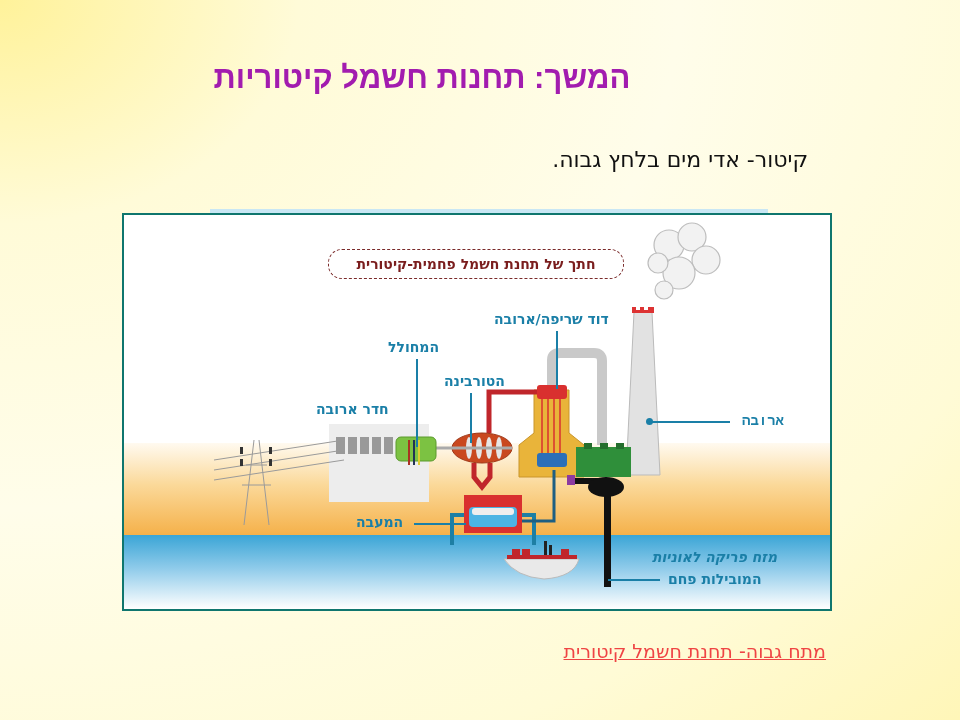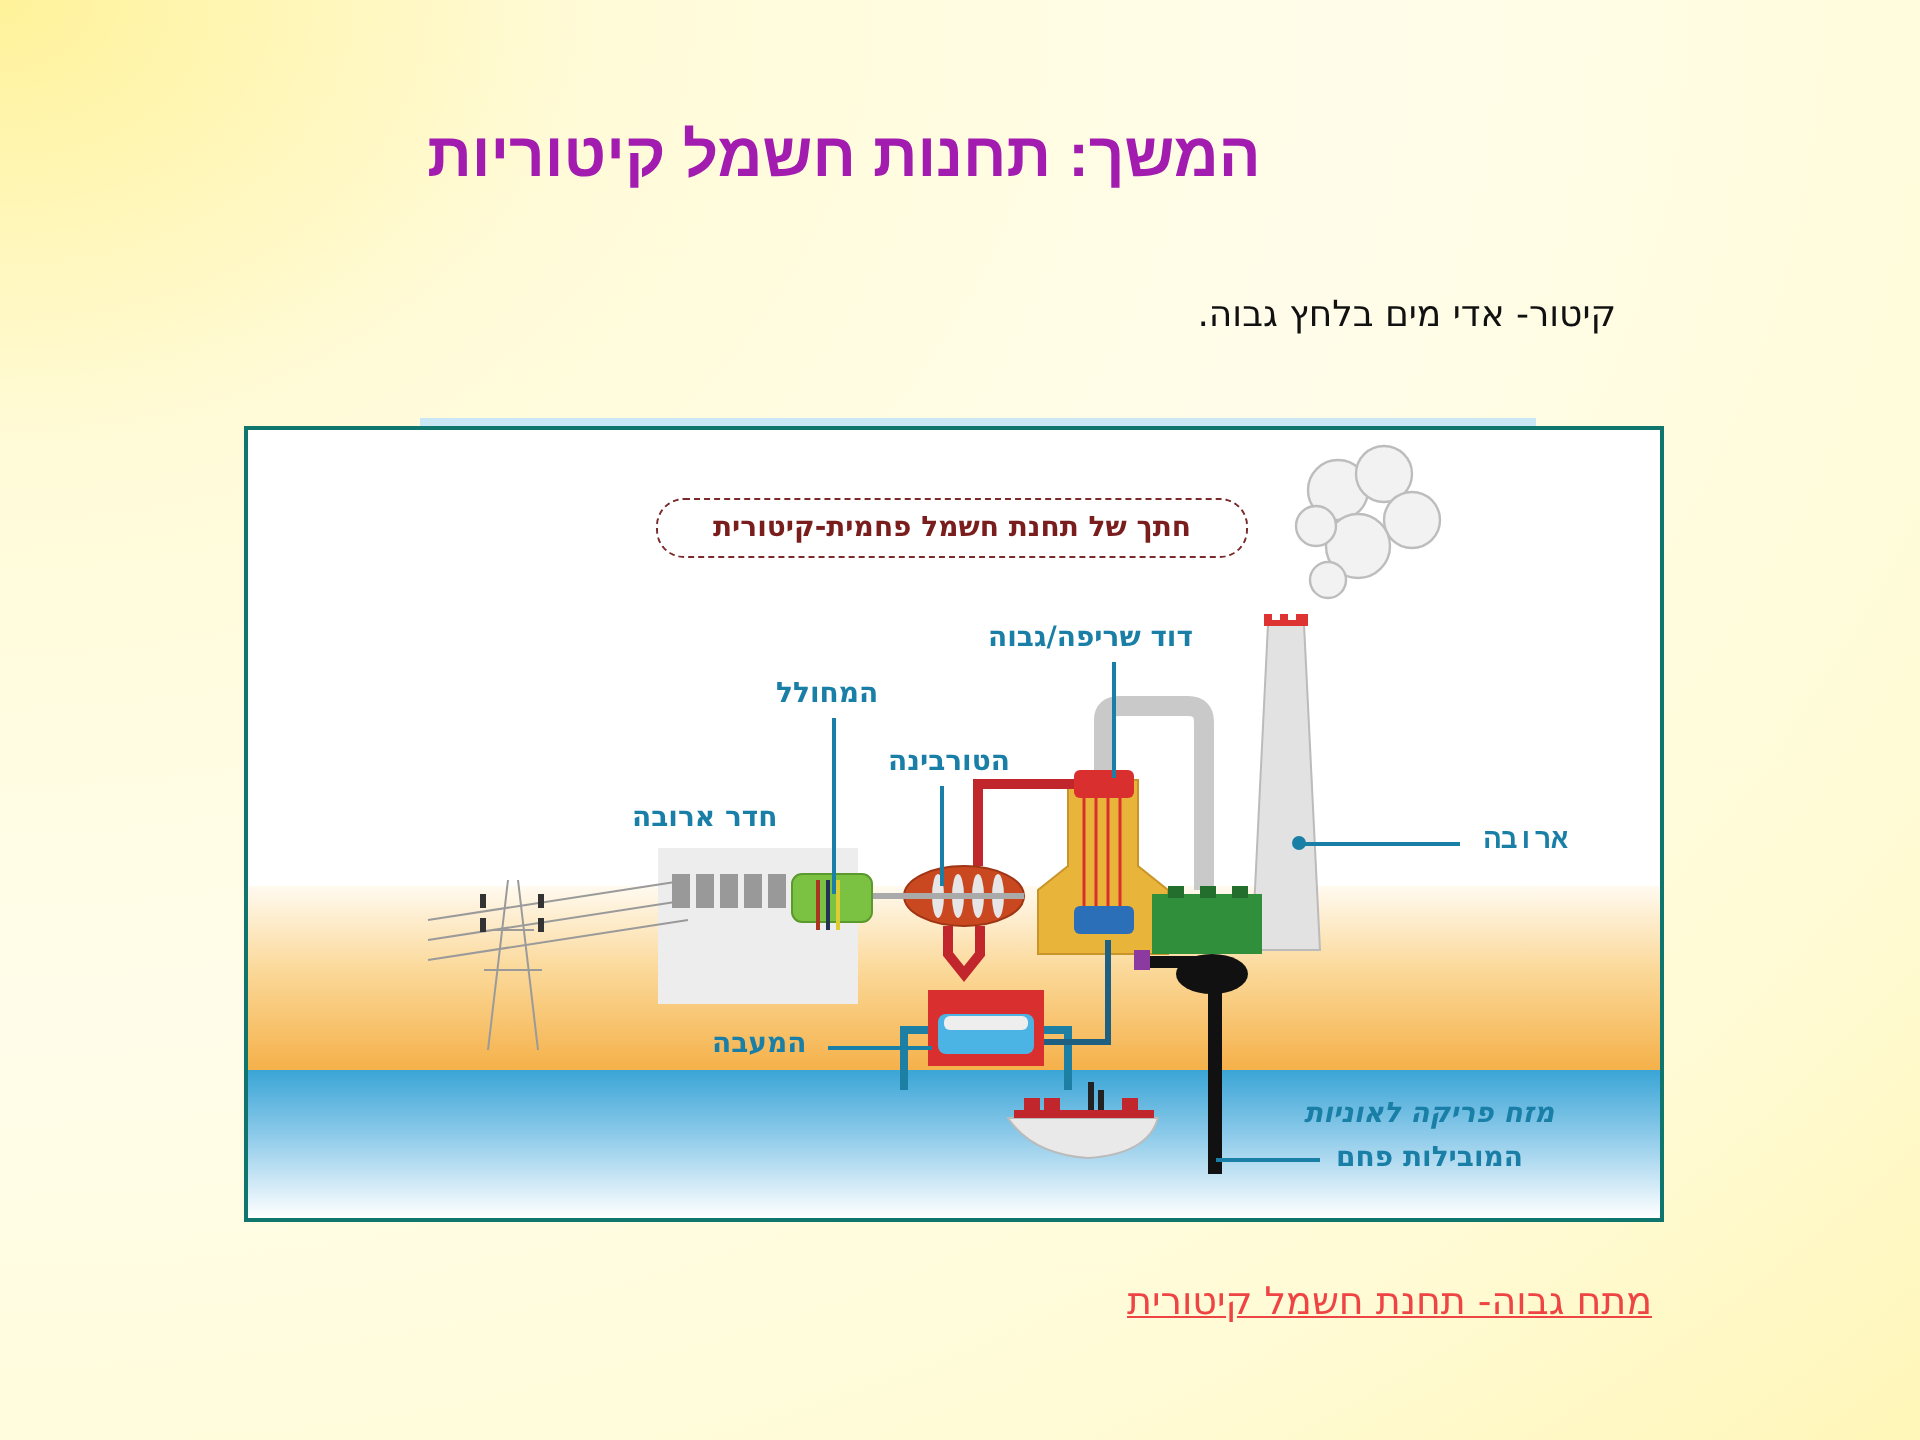--- a/index.html
+++ b/index.html
@@ -1,21 +1,21 @@
 <!DOCTYPE html>
 <html><head>
 <meta charset="utf-8">
 <style>
   html,body{margin:0;padding:0;}
   body{width:960px;height:720px;overflow:hidden;position:relative;
     background:radial-gradient(ellipse at 0% 0%, #fff29a 0%, #fffbd8 22%, #fffdea 50%, #fffbd6 80%, #fff6b8 100%);
     font-family:"DejaVu Sans",sans-serif;}
   .title{position:absolute;top:60px;left:0;width:844px;text-align:center;direction:rtl;
     font-family:Liberation Sans, sans-serif;font-weight:bold;font-size:31px;color:#a21caf;}
-  .subtitle{position:absolute;top:147px;right:152px;direction:rtl;font-size:18px;color:#111;}
+  .subtitle{position:absolute;top:147px;right:152px;direction:rtl;font-size:22px;color:#111;}
   .figure{position:absolute;left:122px;top:209px;width:710px;height:402px;}
   .topstrip{position:absolute;left:88px;top:0;width:558px;height:6px;background:#c9e7f4;}
   .frame{position:absolute;left:0;top:4px;width:706px;height:394px;border:2px solid #0f766e;background:#fff;overflow:hidden;}
   .ground{position:absolute;left:0;top:228px;width:706px;height:92px;
     background:linear-gradient(#fffaf0 0%,#fbd99a 45%,#f5b14a 100%);}
   .sea{position:absolute;left:0;top:320px;width:706px;height:74px;
     background:linear-gradient(#3aa5d6 0%,#8fcbea 45%,#ffffff 100%);}
   .caption-box{position:absolute;left:204px;top:34px;width:294px;height:28px;border:1.5px dashed #7a2a2a;border-radius:14px;
     direction:rtl;text-align:center;font-size:14px;font-weight:bold;color:#7a1d1d;line-height:28px;}
   .lbl{position:absolute;direction:rtl;font-weight:bold;font-size:14px;color:#1a7fa7;white-space:nowrap;}
@@ -120,21 +120,21 @@
       <rect x="383" y="340" width="70" height="4" fill="#c0262b"></rect>
       <rect x="388" y="334" width="8" height="6" fill="#c0262b"></rect>
         <rect x="398" y="334" width="8" height="6" fill="#c0262b"></rect>
         <rect x="437" y="334" width="8" height="6" fill="#c0262b"></rect>
       <rect x="420" y="326" width="3" height="14" fill="#222"></rect>
         <rect x="425" y="330" width="3" height="10" fill="#222"></rect>
     </svg>
 
     <div class="caption-box">חתך של תחנת חשמל פחמית-קיטורית</div>
 
-    <div class="lbl" style="left:370px;top:96px;">דוד שריפה/גבוה</div>
+    <div class="lbl" style="left:370px;top:96px;">דוד שריפה/ארובה</div>
     <div class="leader" style="left:432px;top:116px;width:2px;height:58px;"></div>
 
     <div class="lbl" style="left:264px;top:124px;">המחולל</div>
     <div class="leader" style="left:292px;top:144px;width:2px;height:88px;"></div>
 
     <div class="lbl" style="left:320px;top:158px;">הטורבינה</div>
     <div class="leader" style="left:346px;top:178px;width:2px;height:50px;"></div>
 
     <div class="lbl" style="left:192px;top:186px;">חדר ארובה</div>
 

